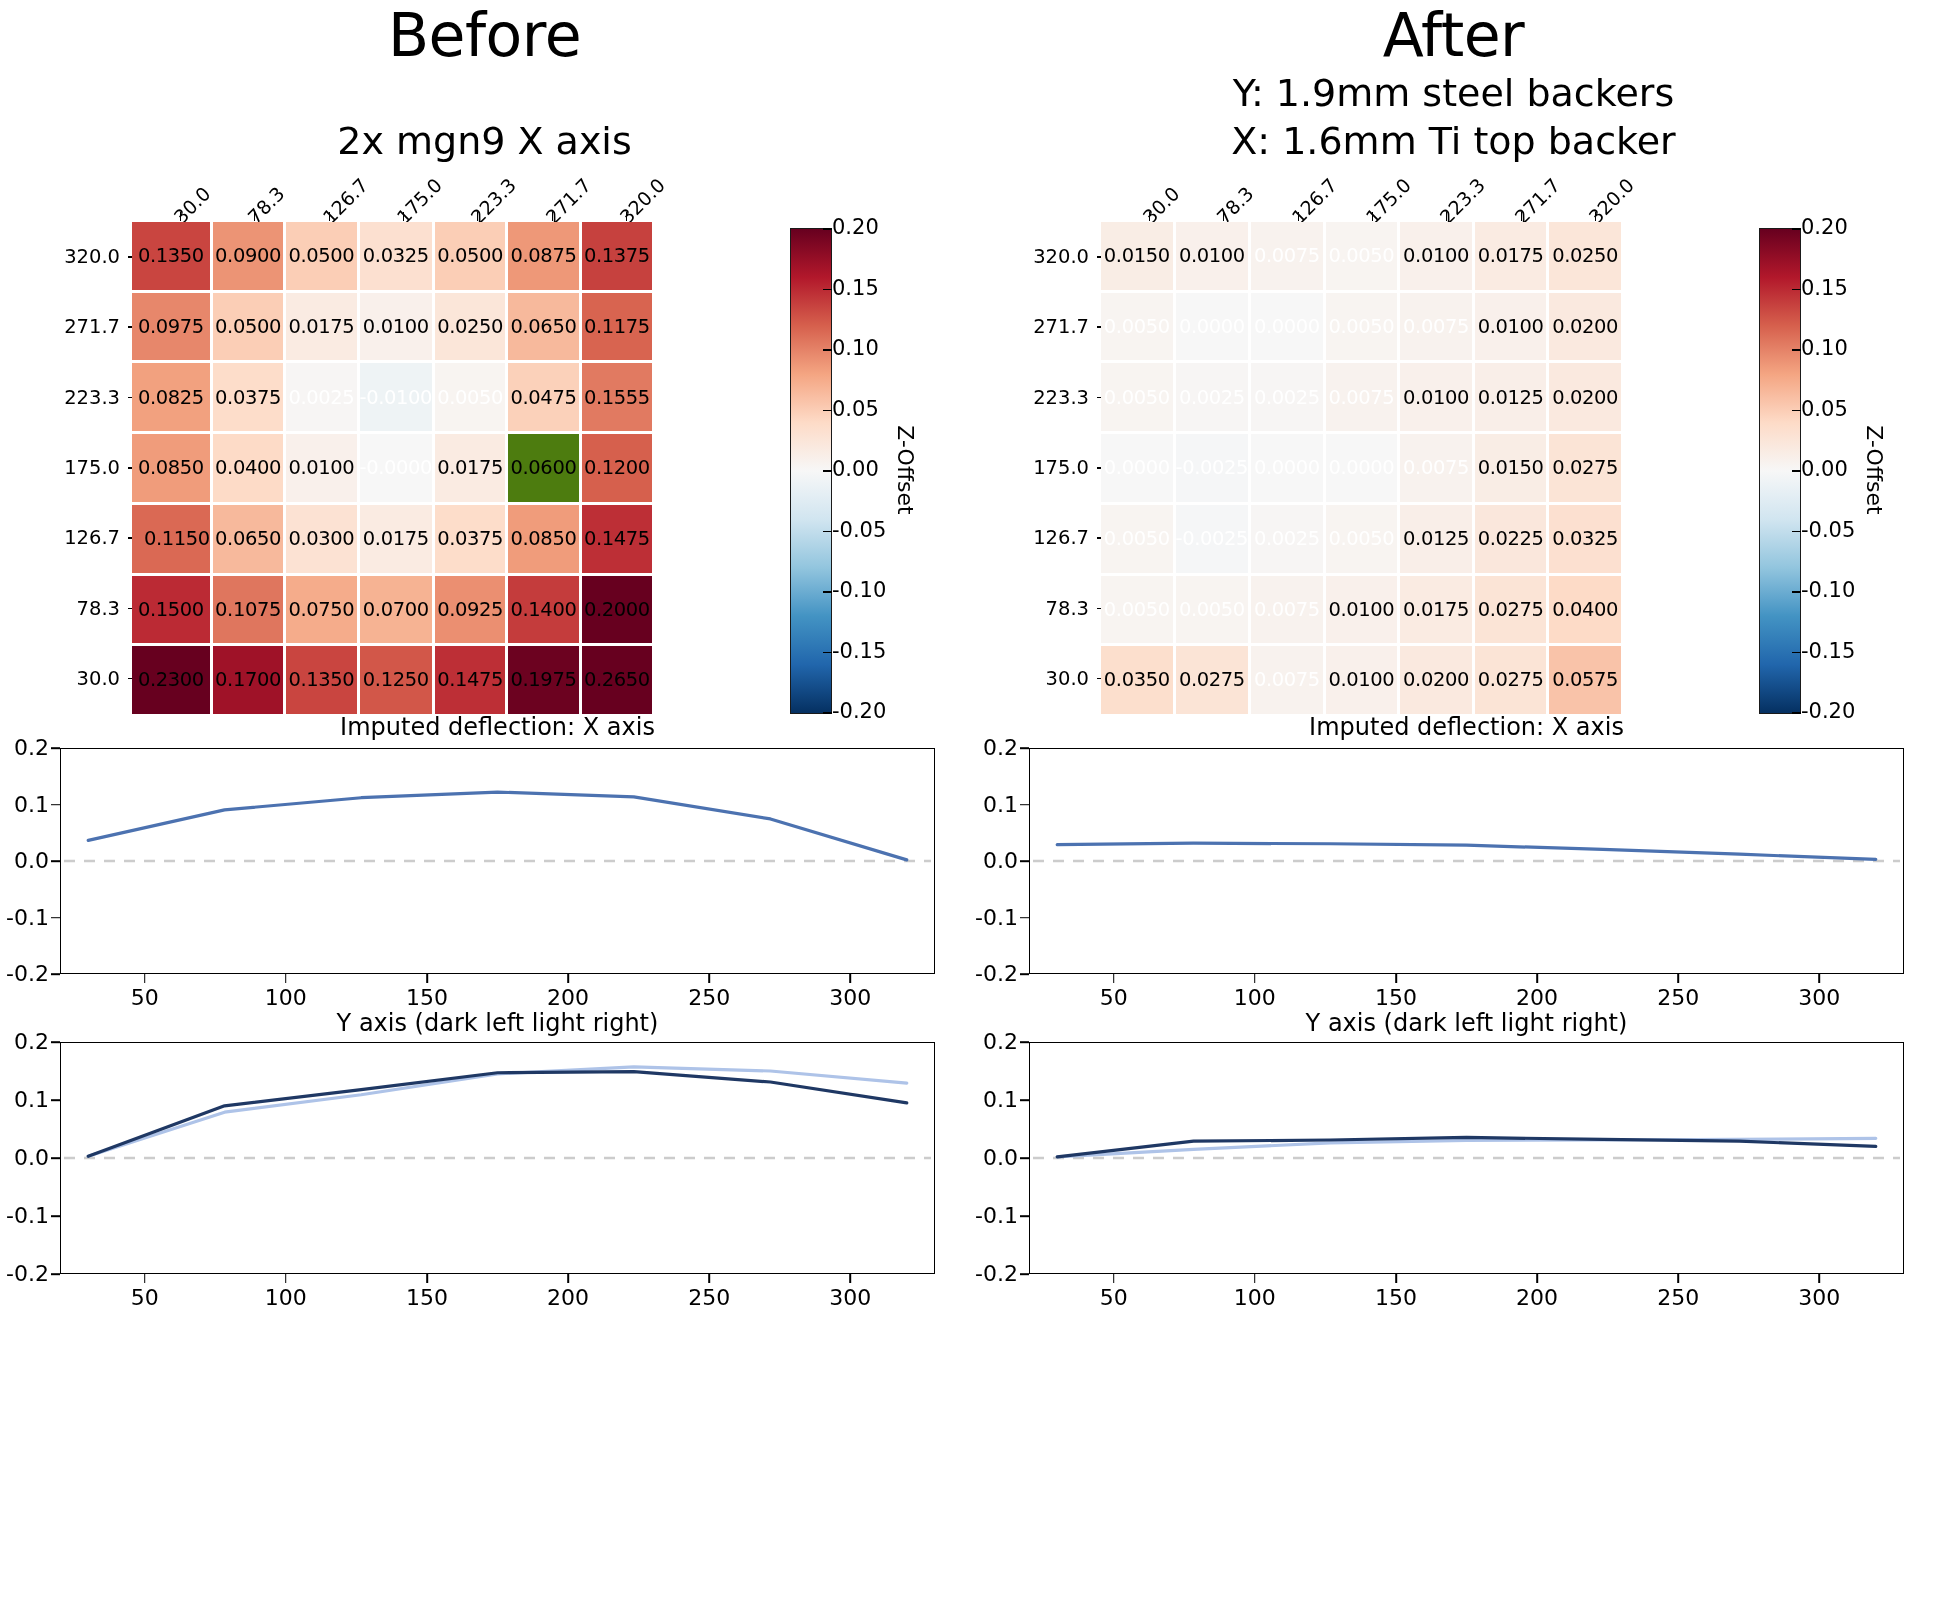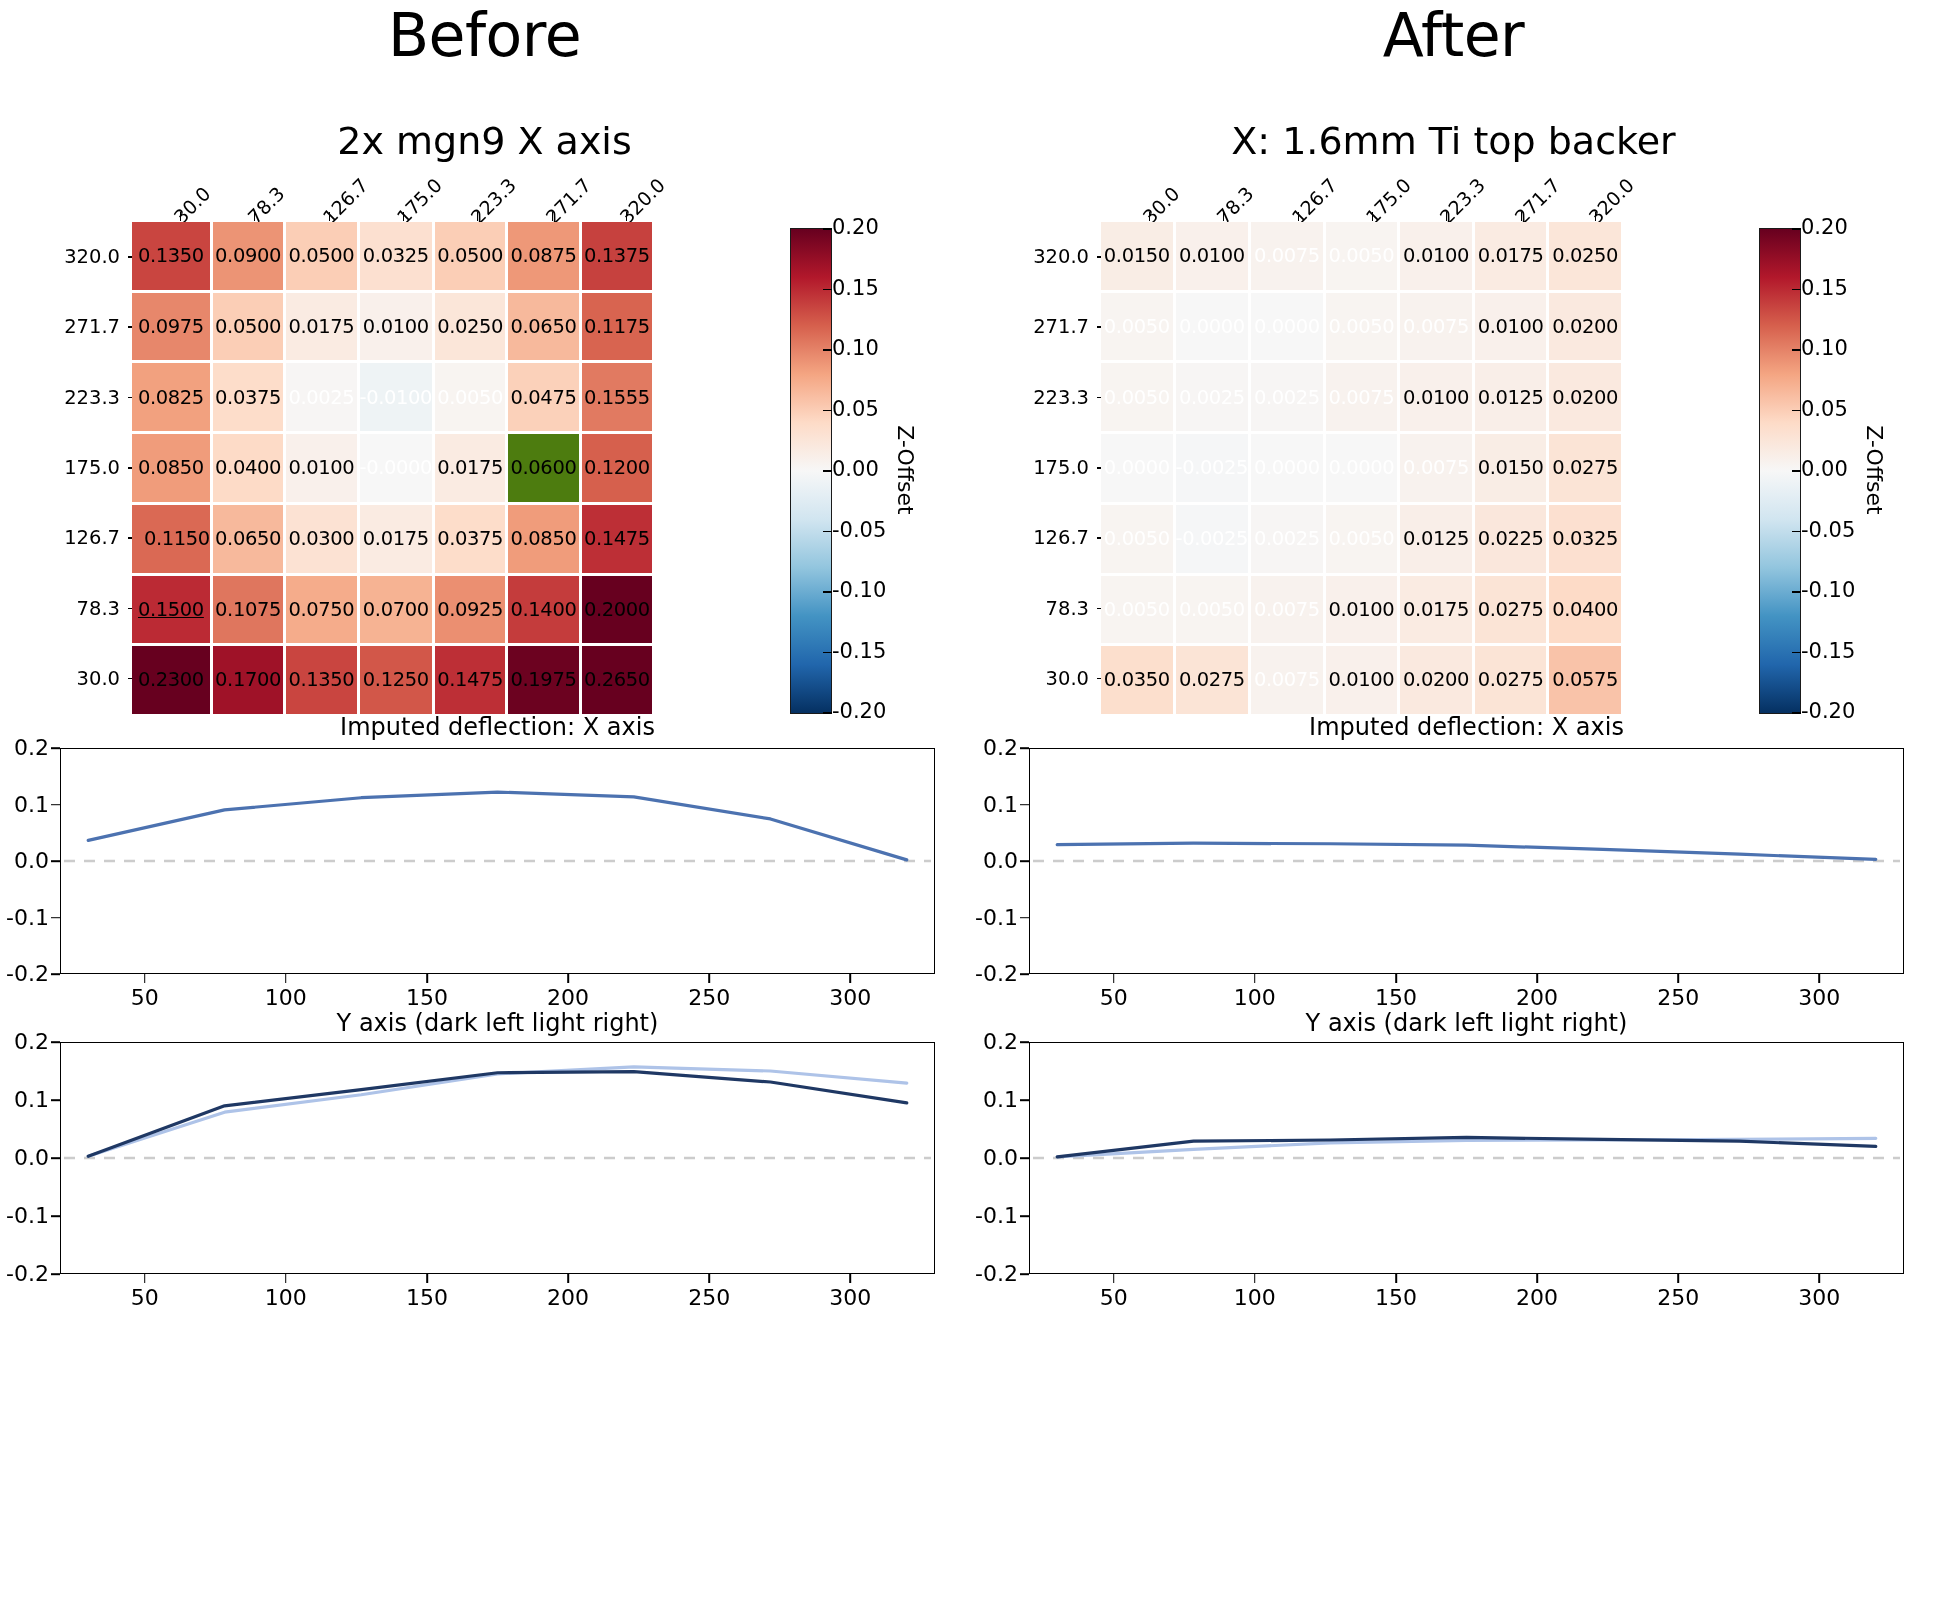--- a/index.html
+++ b/index.html
@@ -129,21 +129,21 @@
           <div class="cell" style="background:rgb(250,235,226);">0.0175</div>
           <div class="cell" style="background:#4d7c0f;">0.0600</div>
           <div class="cell" style="background:rgb(214,96,77);">0.1200</div>
           <div class="cell" style="background:rgb(218,105,84);padding-left:12px;">0.1150</div>
           <div class="cell" style="background:rgb(247,185,156);">0.0650</div>
           <div class="cell" style="background:rgb(252,226,211);">0.0300</div>
           <div class="cell" style="background:rgb(250,235,226);">0.0175</div>
           <div class="cell" style="background:rgb(253,221,202);">0.0375</div>
           <div class="cell" style="background:rgb(240,156,123);">0.0850</div>
           <div class="cell" style="background:rgb(189,47,54);">0.1475</div>
-          <div class="cell" style="background:rgb(187,42,52);text-decoration:underline;">0.1500</div>
+          <div class="cell" style="background:rgb(187,42,52);">0.1500</div>
           <div class="cell" style="background:rgb(223,118,94);">0.1075</div>
           <div class="cell" style="background:rgb(245,172,139);">0.0750</div>
           <div class="cell" style="background:rgb(246,179,147);">0.0700</div>
           <div class="cell" style="background:rgb(235,143,113);">0.0925</div>
           <div class="cell" style="background:rgb(196,60,60);">0.1400</div>
           <div class="cell" style="background:rgb(103,0,31);">0.2000</div>
           <div class="cell" style="background:rgb(103,0,31);">0.2300</div>
           <div class="cell" style="background:rgb(159,18,40);">0.1700</div>
           <div class="cell" style="background:rgb(201,69,64);">0.1350</div>
           <div class="cell" style="background:rgb(210,87,73);">0.1250</div>
@@ -231,20 +231,21 @@
         <div class="xtickline" style="left:508.0645161290323px;"></div>
         <div class="xtick" style="left:508.0645161290323px;">200</div>
         <div class="xtickline" style="left:649.1935483870968px;"></div>
         <div class="xtick" style="left:649.1935483870968px;">250</div>
         <div class="xtickline" style="left:790.3225806451612px;"></div>
         <div class="xtick" style="left:790.3225806451612px;">300</div>
       </div>
     </div>
   <div class="panel right" id="panel-after">
       <div class="title-main">After</div>
+      <div class="title-sub1">Y: 1.9mm steel backers</div>
       <div class="title-sub2">X: 1.6mm Ti top backer</div>
       <div class="coltick" style="left:184.14285714285714px;top:208px;">30.0</div>
       <div class="colmark" style="left:180.14285714285714px;top:212px;"></div>
       <div class="coltick" style="left:258.42857142857144px;top:208px;">78.3</div>
       <div class="colmark" style="left:254.42857142857142px;top:212px;"></div>
       <div class="coltick" style="left:332.7142857142857px;top:208px;">126.7</div>
       <div class="colmark" style="left:328.7142857142857px;top:212px;"></div>
       <div class="coltick" style="left:407.00000000000006px;top:208px;">175.0</div>
       <div class="colmark" style="left:403.00000000000006px;top:212px;"></div>
       <div class="coltick" style="left:481.28571428571433px;top:208px;">223.3</div>

